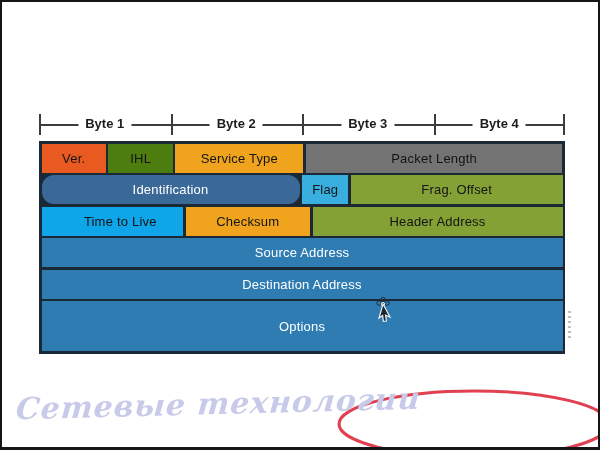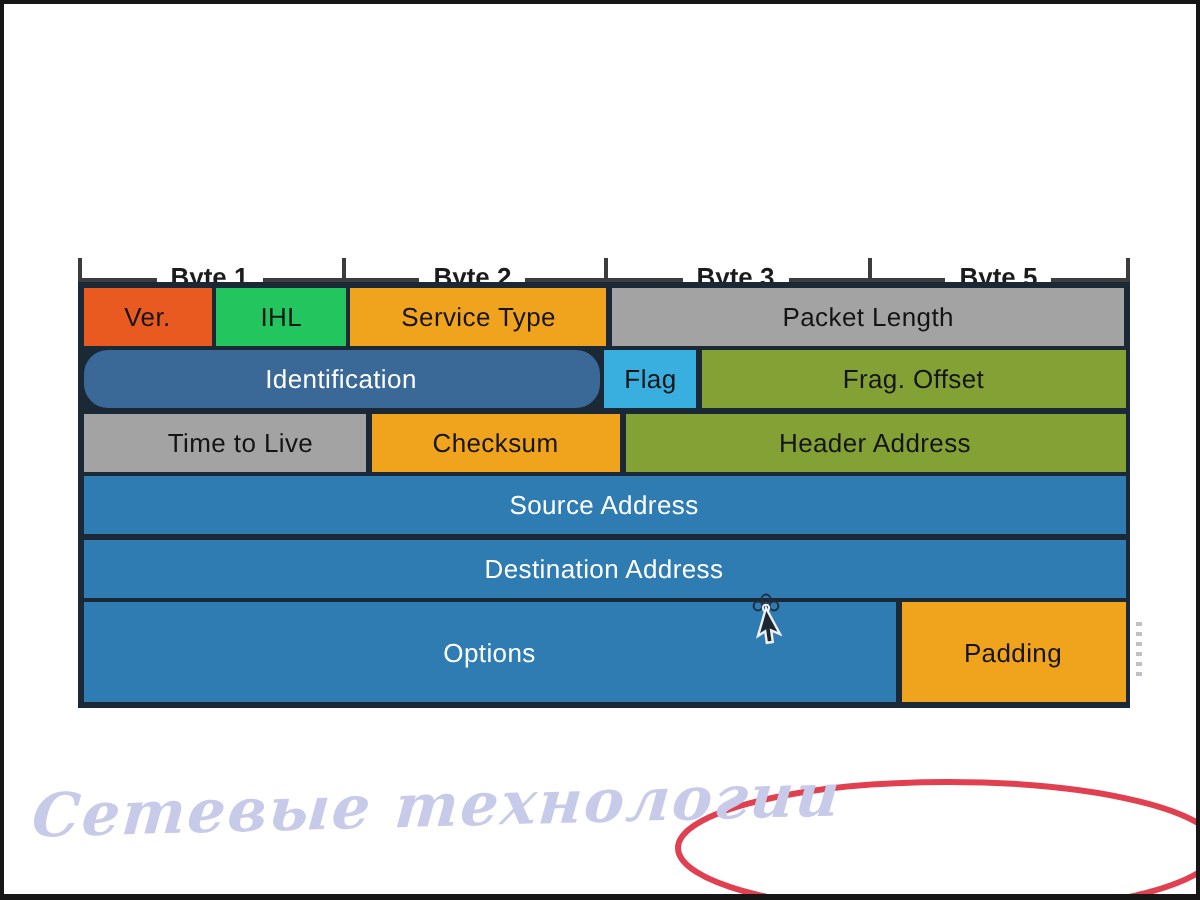--- a/index.html
+++ b/index.html
@@ -8,21 +8,21 @@
     width:600px;height:450px;
     box-sizing:border-box;
     background:#ffffff;
     border:2px solid #161616;
     border-bottom-width:3px;
     overflow:hidden;
     font-family:"Liberation Sans", sans-serif;
   }
 
   
-  .ruler{position:absolute;left:37px;top:125px;width:526px;height:26px;}
+  .ruler{position:absolute;left:37px;top:110px;width:526px;height:26px;}
   .ruler-line{position:absolute;left:0;top:12px;width:100%;height:2px;background:#3c3c3c;}
   .tick{position:absolute;top:2px;width:2px;height:21px;background:#3c3c3c;}
   .ruler-label{
     position:absolute;top:4px;transform:translateX(-50%);
     background:#ffffff;padding:0 7px;
     font-size:13px;font-weight:bold;color:#1c1c1c;white-space:nowrap;
   }
 
   
   .diagram{
@@ -72,49 +72,48 @@
   <div class="ruler">
     <div class="ruler-line"></div>
     <div class="tick" style="left:0"></div>
     <div class="tick" style="left:25%"></div>
     <div class="tick" style="left:50%"></div>
     <div class="tick" style="left:75%"></div>
     <div class="tick" style="left:calc(100% - 2px)"></div>
     <span class="ruler-label" style="left:12.5%">Byte 1</span>
     <span class="ruler-label" style="left:37.5%">Byte 2</span>
     <span class="ruler-label" style="left:62.5%">Byte 3</span>
-    <span class="ruler-label" style="left:87.5%">Byte 5</span>
+    <span class="ruler-label" style="left:87.5%">Byte 4</span>
   </div>
 
   <div class="diagram" id="diagram" style="--border-col: #1b2836;">
       <div class="drow">
         <div class="dcell" style="flex: 12.55 1 0px; background: rgb(232, 90, 32); color: rgb(20, 20, 20);">Ver.</div>
-        <div class="dcell" style="flex: 12.55 1 0px; background: #22c55e; color: rgb(20, 20, 20);">IHL</div>
+        <div class="dcell" style="flex: 12.55 1 0px; background: #4d7c0f; color: rgb(20, 20, 20);">IHL</div>
         <div class="dcell" style="flex: 24.9 1 0px; background: rgb(240, 164, 30); color: rgb(20, 20, 20);">Service Type</div>
-        <div class="dcell" style="flex: 50 1 0px; background: #a3a3a3; color: rgb(20, 20, 20);">Packet Length</div>
+        <div class="dcell" style="flex: 50 1 0px; background: #737373; color: rgb(20, 20, 20);">Packet Length</div>
       </div>
       <div class="drow">
         <div class="dcell" style="flex: 50 1 0px; background: rgb(58, 104, 151); color: rgb(255, 255, 255); border-radius: 12px;">Identification</div>
         <div class="dcell" style="flex: 9 1 0px; background: rgb(56, 175, 223); color: rgb(20, 20, 20);">Flag</div>
         <div class="dcell" style="flex: 41 1 0px; background: rgb(132, 161, 54); color: rgb(20, 20, 20);">Frag. Offset</div>
       </div>
       <div class="drow">
-        <div class="dcell" style="flex: 25.1 1 0px; background: #a3a3a3; color: rgb(20, 20, 20); padding-left: 16px;">Time to Live</div>
+        <div class="dcell" style="flex: 25.1 1 0px; background: #0ea5e9; color: rgb(20, 20, 20); padding-left: 16px;">Time to Live</div>
         <div class="dcell" style="flex: 24.9 1 0px; background: rgb(240, 164, 30); color: rgb(20, 20, 20);">Checksum</div>
         <div class="dcell" style="flex: 50 1 0px; background: rgb(132, 161, 54); color: rgb(20, 20, 20);">Header Address</div>
       </div>
       <div class="drow">
         <div class="dcell" style="flex: 100 1 0px; background: rgb(47, 124, 179); color: rgb(255, 255, 255);">Source Address</div>
       </div>
       <div class="drow">
         <div class="dcell" style="flex: 100 1 0px; background: rgb(47, 124, 179); color: #ffffff;">Destination Address</div>
       </div>
       <div class="drow">
         <div class="dcell" style="flex: 78.4 1 0px; background: rgb(47, 124, 179); color: rgb(255, 255, 255);">Options</div>
-        <div class="dcell" style="flex: 21.6 1 0px; background: rgb(240, 164, 30); color: rgb(20, 20, 20);">Padding</div>
       </div>
     </div>
 
   <div class="tiny-vtext"></div>
 
   <svg class="cursor" width="22" height="28" viewBox="0 0 22 28">
     <g stroke="#e9eef2" stroke-width="1" fill="none">
       <circle cx="9" cy="4.5" r="2.2" stroke="#20303f"></circle>
       <circle cx="5" cy="8" r="2.2" stroke="#20303f"></circle>
       <circle cx="13" cy="8" r="2.2" stroke="#20303f"></circle>

